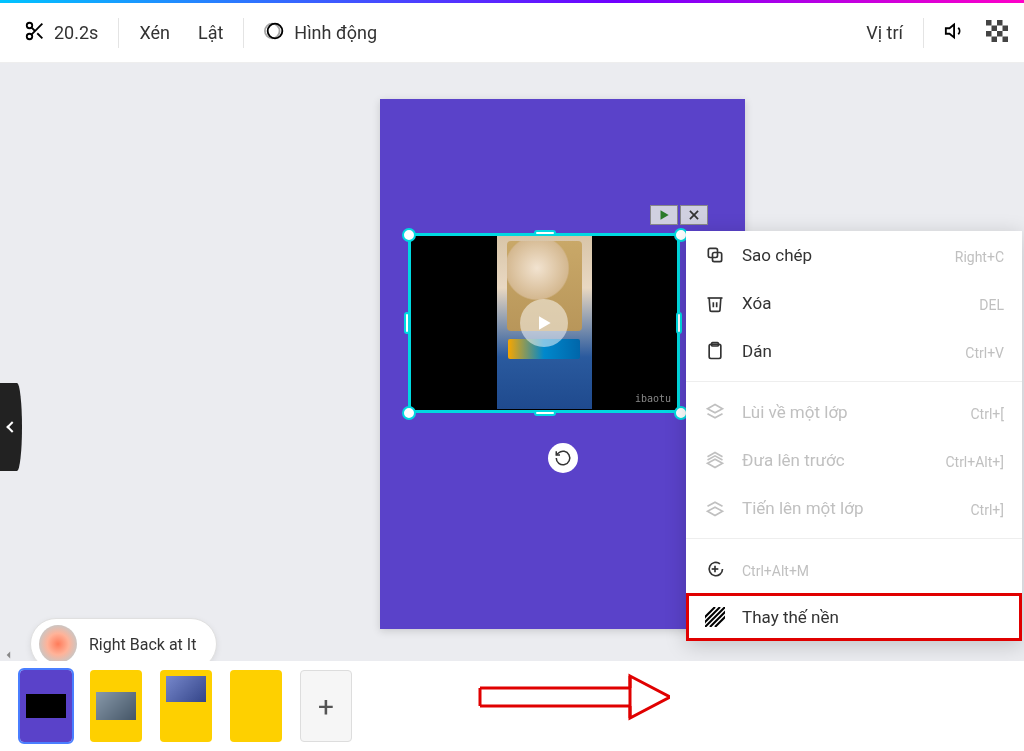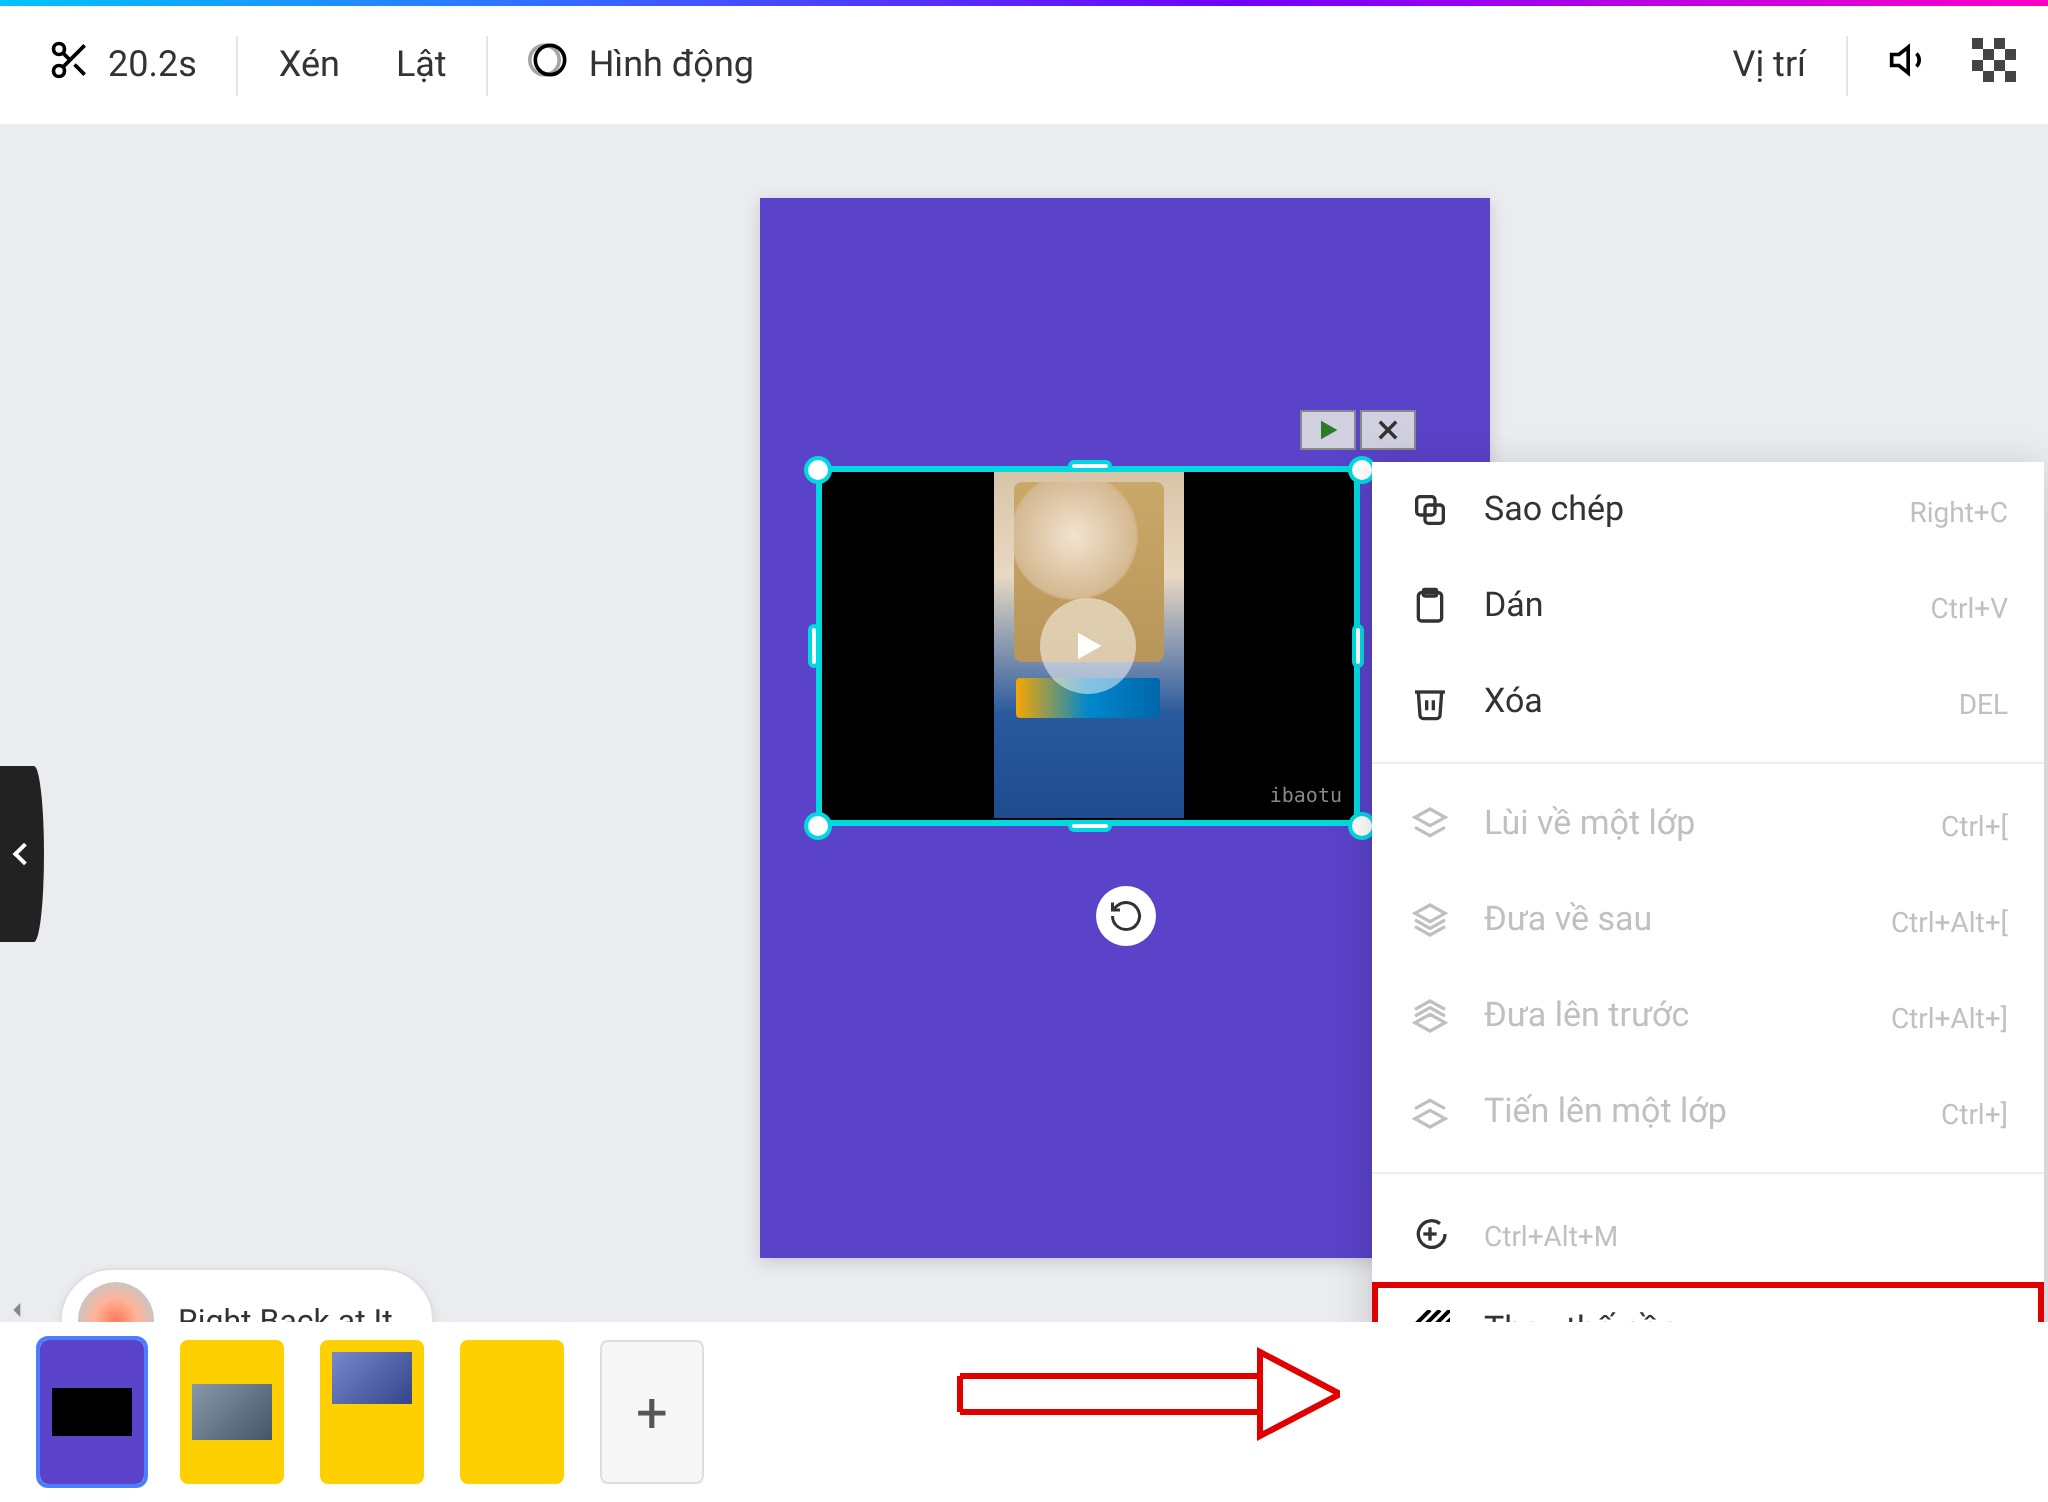--- a/index.html
+++ b/index.html
@@ -35,21 +35,21 @@
 .handle-mv { position: absolute; width: 6px; height: 22px; background: #fff; border: 2px solid #00d9e0; border-radius: 3px; }
 .handle-mv.l { left: 404px; top: 249px; }
 .handle-mv.r { left: 676px; top: 249px; }
 
 .rotate-btn { position: absolute; left: 548px; top: 380px; width: 30px; height: 30px; background: #fff; border-radius: 50%; display: flex; align-items: center; justify-content: center; }
 
 .badge-group { position: absolute; left: 650px; top: 142px; display: flex; gap: 2px; }
 .badge { width: 28px; height: 20px; background: #d0d0e0; border: 1px solid #888; display: flex; align-items: center; justify-content: center; }
 .badge svg { width: 14px; height: 14px; }
 
-.audio-pill { position: absolute; left: 30px; top: 555px; background: #fff; border: 1px solid #e0e0e0; border-radius: 28px; padding: 6px 20px 6px 8px; display: flex; align-items: center; gap: 12px; box-shadow: 0 2px 6px rgba(0,0,0,.08); margin-top: 16px; }
+.audio-pill { position: absolute; left: 30px; top: 555px; background: #fff; border: 1px solid #e0e0e0; border-radius: 28px; padding: 6px 20px 6px 8px; display: flex; align-items: center; gap: 12px; box-shadow: 0 2px 6px rgba(0,0,0,.08); }
 .audio-thumb { width: 38px; height: 38px; border-radius: 50%; background: radial-gradient(circle, #ff7b5a 0%, #ffb399 40%, #9cd6e8 100%); }
 .audio-title { font-size: 16px; color: #333; }
 
 .left-tab { position: absolute; left: 0; top: 320px; width: 22px; height: 88px; background: #222; border-radius: 0 5px 5px 0 / 0 44px 44px 0; display: flex; align-items: center; justify-content: center; }
 .left-tab::before { content: ""; position: absolute; left: 8px; width: 6px; height: 6px; border-left: 2px solid #fff; border-bottom: 2px solid #fff; transform: rotate(45deg); }
 
 .scroll-h { position: absolute; left: 2px; bottom: 0; width: 680px; height: 12px; display: flex; align-items: center; }
 .sh-arrow { width: 14px; height: 14px; }
 
 .ctx-menu { position: absolute; left: 686px; top: 168px; width: 336px; background: #fff; box-shadow: 0 4px 20px rgba(0,0,0,.18); }
@@ -194,59 +194,48 @@
             <rect x="9" y="9" width="11" height="11" rx="2"></rect>
             <rect x="4" y="4" width="11" height="11" rx="2"></rect>
           </svg>
         </span>
       <span class="lbl">Sao chép</span>
       <span class="sc">Right+C</span>
     </div>
     <div class="ctx-item">
       <span class="ico">
           <svg width="20" height="20" viewBox="0 0 24 24" fill="none" stroke="#333" stroke-width="2">
-            <rect x="5" y="4" width="14" height="17" rx="2"></rect>
-            <rect x="8" y="2" width="8" height="4" rx="1"></rect>
-          </svg>
-        </span>
-      <span class="lbl">Dán</span>
-      <span class="sc">Ctrl+V</span>
-    </div>
-    <div class="ctx-item">
-      <span class="ico">
-          <svg width="20" height="20" viewBox="0 0 24 24" fill="none" stroke="#333" stroke-width="2">
             <polyline points="3 6 5 6 21 6"></polyline>
             <path d="M19 6l-1 14a2 2 0 0 1-2 2H8a2 2 0 0 1-2-2L5 6"></path>
             <path d="M10 11v6M14 11v6"></path>
           </svg>
         </span>
       <span class="lbl">Xóa</span>
       <span class="sc">DEL</span>
     </div>
+    <div class="ctx-item">
+      <span class="ico">
+          <svg width="20" height="20" viewBox="0 0 24 24" fill="none" stroke="#333" stroke-width="2">
+            <rect x="5" y="4" width="14" height="17" rx="2"></rect>
+            <rect x="8" y="2" width="8" height="4" rx="1"></rect>
+          </svg>
+        </span>
+      <span class="lbl">Dán</span>
+      <span class="sc">Ctrl+V</span>
+    </div>
     <div class="ctx-sep"></div>
     <div class="ctx-item disabled">
       <span class="ico">
           <svg width="20" height="20" viewBox="0 0 24 24" fill="none" stroke="#c0c0c0" stroke-width="2">
             <polygon points="12 3 3 8 12 13 21 8"></polygon>
             <polyline points="3 14 12 19 21 14"></polyline>
           </svg>
         </span>
       <span class="lbl">Lùi về một lớp</span>
       <span class="sc">Ctrl+[</span>
-    </div>
-    <div class="ctx-item disabled">
-      <span class="ico">
-          <svg width="20" height="20" viewBox="0 0 24 24" fill="none" stroke="#c0c0c0" stroke-width="2">
-            <polygon points="12 3 3 8 12 13 21 8"></polygon>
-            <polyline points="3 12 12 17 21 12"></polyline>
-            <polyline points="3 16 12 21 21 16"></polyline>
-          </svg>
-        </span>
-      <span class="lbl">Đưa về sau</span>
-      <span class="sc">Ctrl+Alt+[</span>
     </div>
     <div class="ctx-item disabled">
       <span class="ico">
           <svg width="20" height="20" viewBox="0 0 24 24" fill="none" stroke="#c0c0c0" stroke-width="2">
             <polygon points="12 11 3 16 12 21 21 16"></polygon>
             <polyline points="3 12 12 7 21 12"></polyline>
             <polyline points="3 8 12 3 21 8"></polyline>
           </svg>
         </span>
       <span class="lbl">Đưa lên trước</span>

